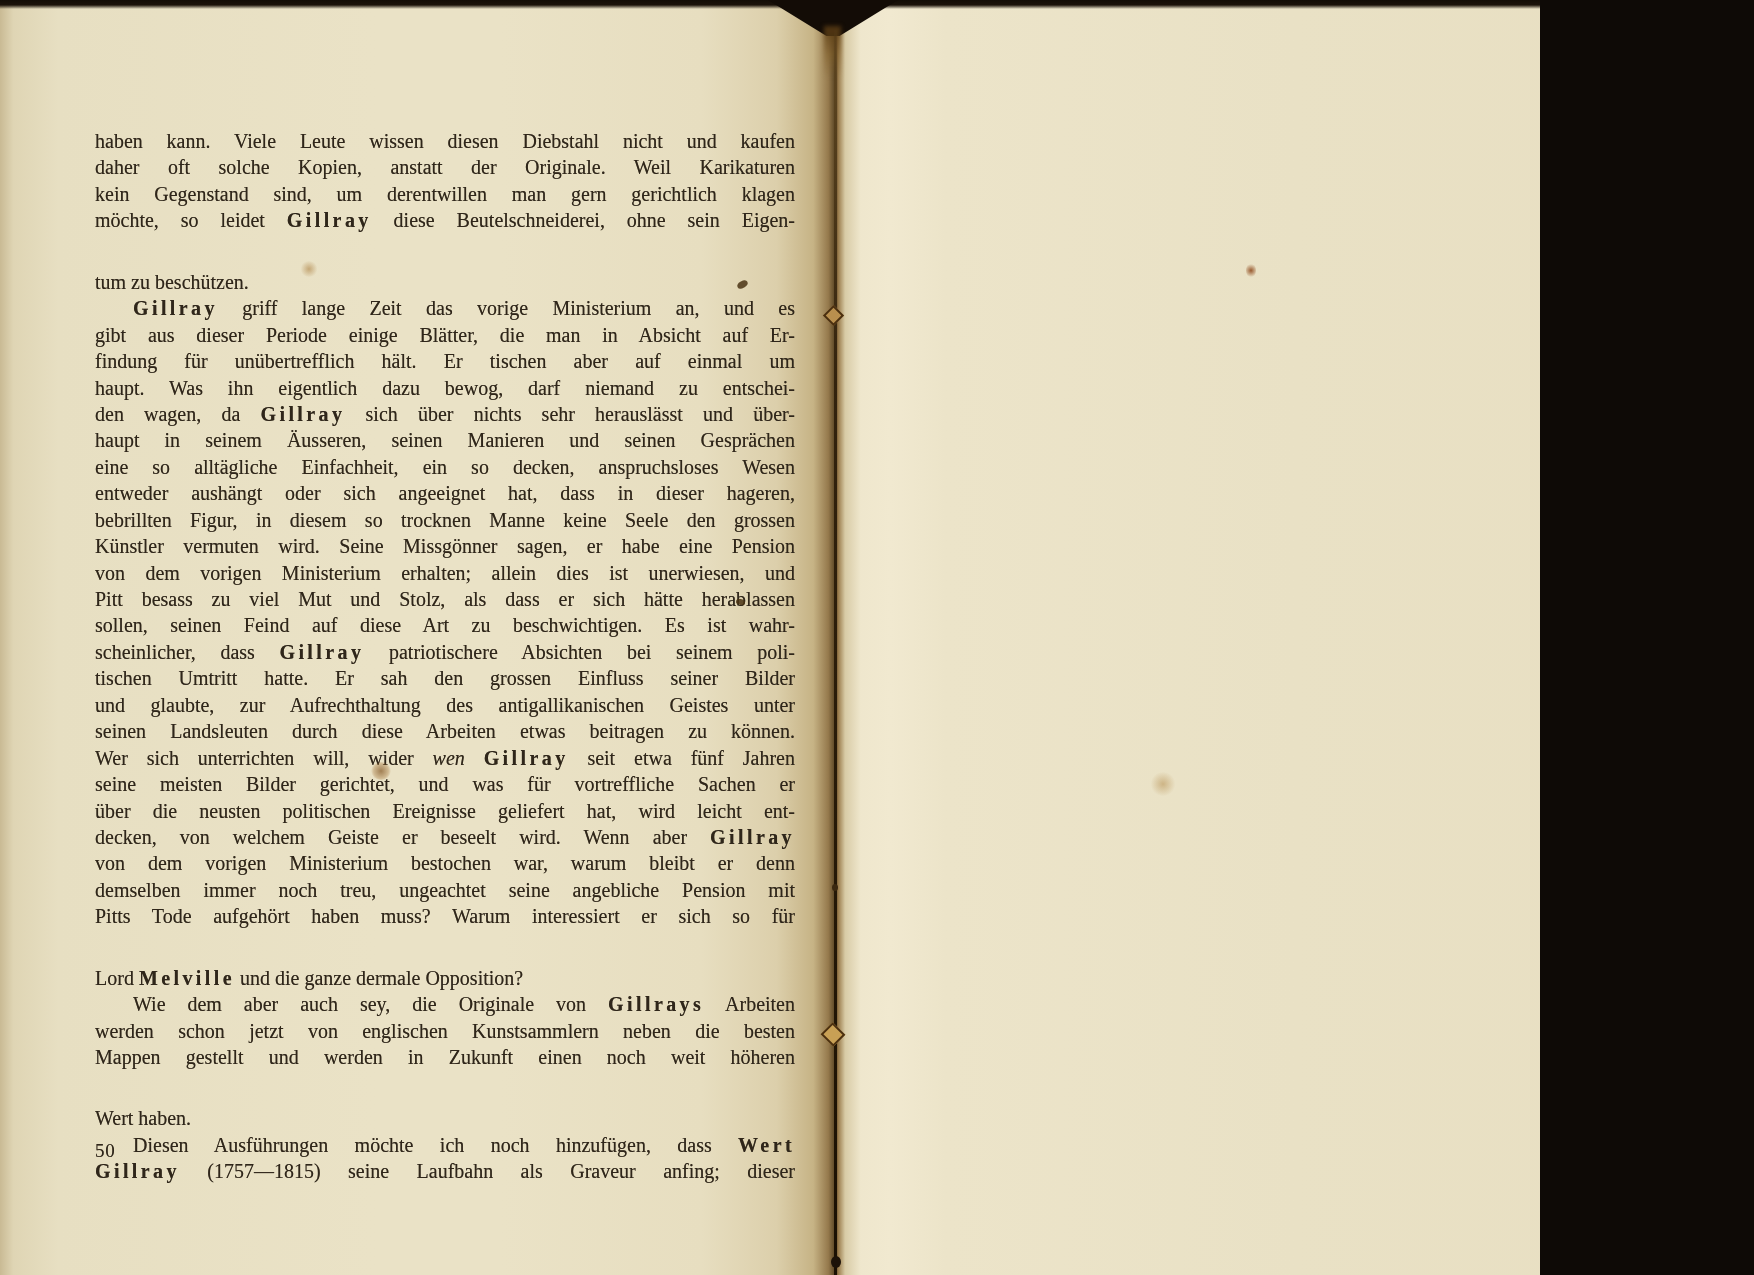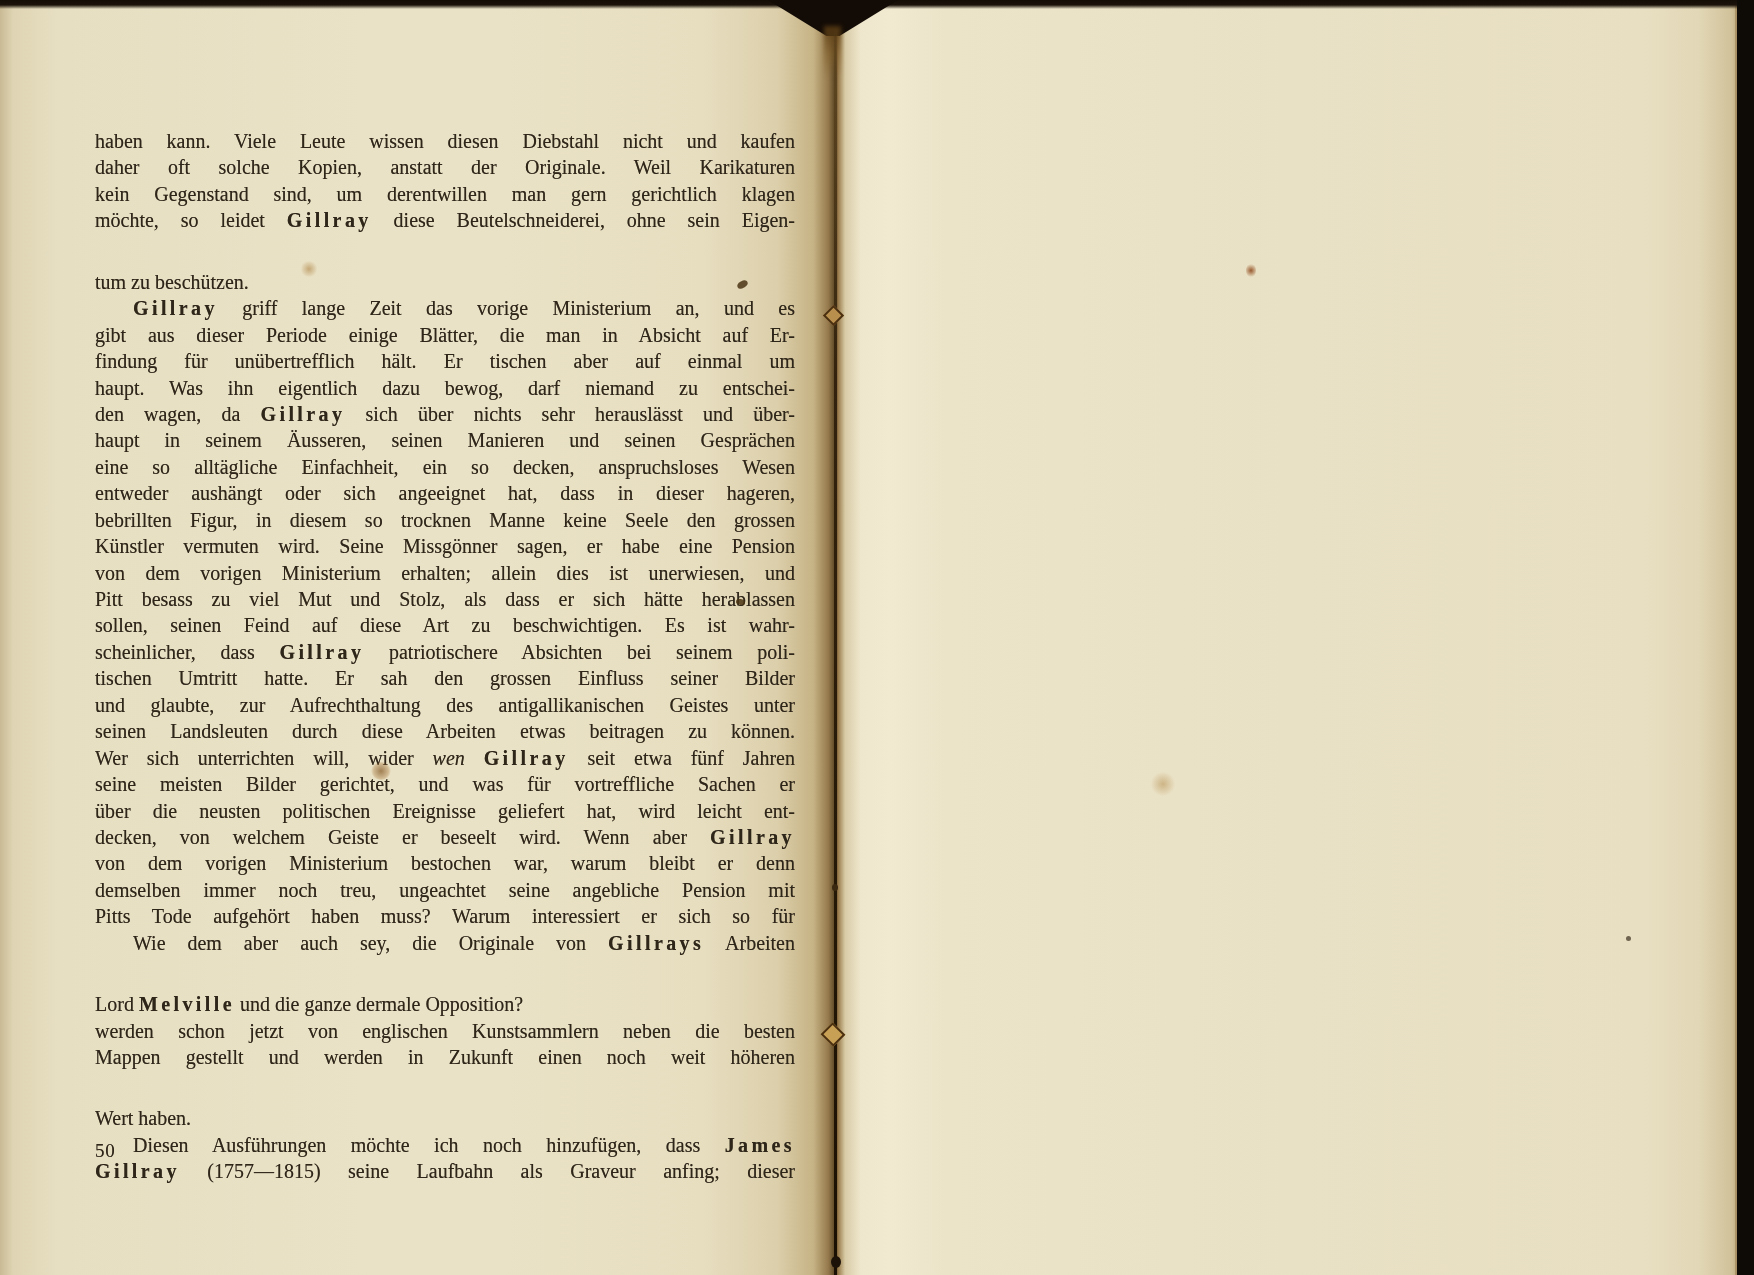--- a/index.html
+++ b/index.html
@@ -1,17 +1,17 @@
 <!DOCTYPE html>
 <html><head>
 <meta charset="utf-8">
 <style>
   html,body{margin:0;padding:0;background:#0e0a06;}
   .book{
-    position:relative;width:1737px;height:1275px;overflow:hidden;
+    position:relative;width:1540px;height:1275px;overflow:hidden;
     background:var(--paper,#e8dfc2);
     font-family:"Liberation Serif","DejaVu Serif",serif;
     color:var(--ink,#2f261a);
   }
   
   .page{position:absolute;top:0;bottom:0;}
   .page.left{
     left:0;width:835px;
     background:linear-gradient(90deg,
       #c9ba94 0,#dfd5b4 1.6%,#e7dfc2 7%,#eae2c6 45%,#eae2c6 60%,
@@ -114,26 +114,26 @@
         <div class="ln">tischen Umtritt hatte. Er sah den grossen Einfluss seiner Bilder</div>
         <div class="ln">und glaubte, zur Aufrechthaltung des antigallikanischen Geistes unter</div>
         <div class="ln">seinen Landsleuten durch diese Arbeiten etwas beitragen zu können.</div>
         <div class="ln">Wer sich unterrichten will, wider <em>wen</em> <span class="sp">Gillray</span> seit etwa fünf Jahren</div>
         <div class="ln">seine meisten Bilder gerichtet, und was für vortreffliche Sachen er</div>
         <div class="ln">über die neusten politischen Ereignisse geliefert hat, wird leicht ent-</div>
         <div class="ln">decken, von welchem Geiste er beseelt wird. Wenn aber <span class="sp">Gillray</span></div>
         <div class="ln">von dem vorigen Ministerium bestochen war, warum bleibt er denn</div>
         <div class="ln">demselben immer noch treu, ungeachtet seine angebliche Pension mit</div>
         <div class="ln">Pitts Tode aufgehört haben muss? Warum interessiert er sich so für</div>
+        <div class="ln end">Lord <span class="sp">Melville</span> und die ganze dermale Opposition?</div>
         <div class="ln ind">Wie dem aber auch sey, die Originale von <span class="sp">Gillrays</span> Arbeiten</div>
-        <div class="ln end">Lord <span class="sp">Melville</span> und die ganze dermale Opposition?</div>
         <div class="ln">werden schon jetzt von englischen Kunstsammlern neben die besten</div>
         <div class="ln">Mappen gestellt und werden in Zukunft einen noch weit höheren</div>
         <div class="ln end">Wert haben.</div>
-        <div class="ln ind">Diesen Ausführungen möchte ich noch hinzufügen, dass <span class="sp">James</span></div>
+        <div class="ln ind">Diesen Ausführungen möchte ich noch hinzufügen, dass <span class="sp">Wert</span></div>
         <div class="ln"><span class="sp">Gillray</span> (1757—1815) seine Laufbahn als Graveur anfing; dieser</div>
       </div>
     <div class="pagenum pn-left">50</div>
   </div>
 
   <div class="page right">
     
     
     
     

